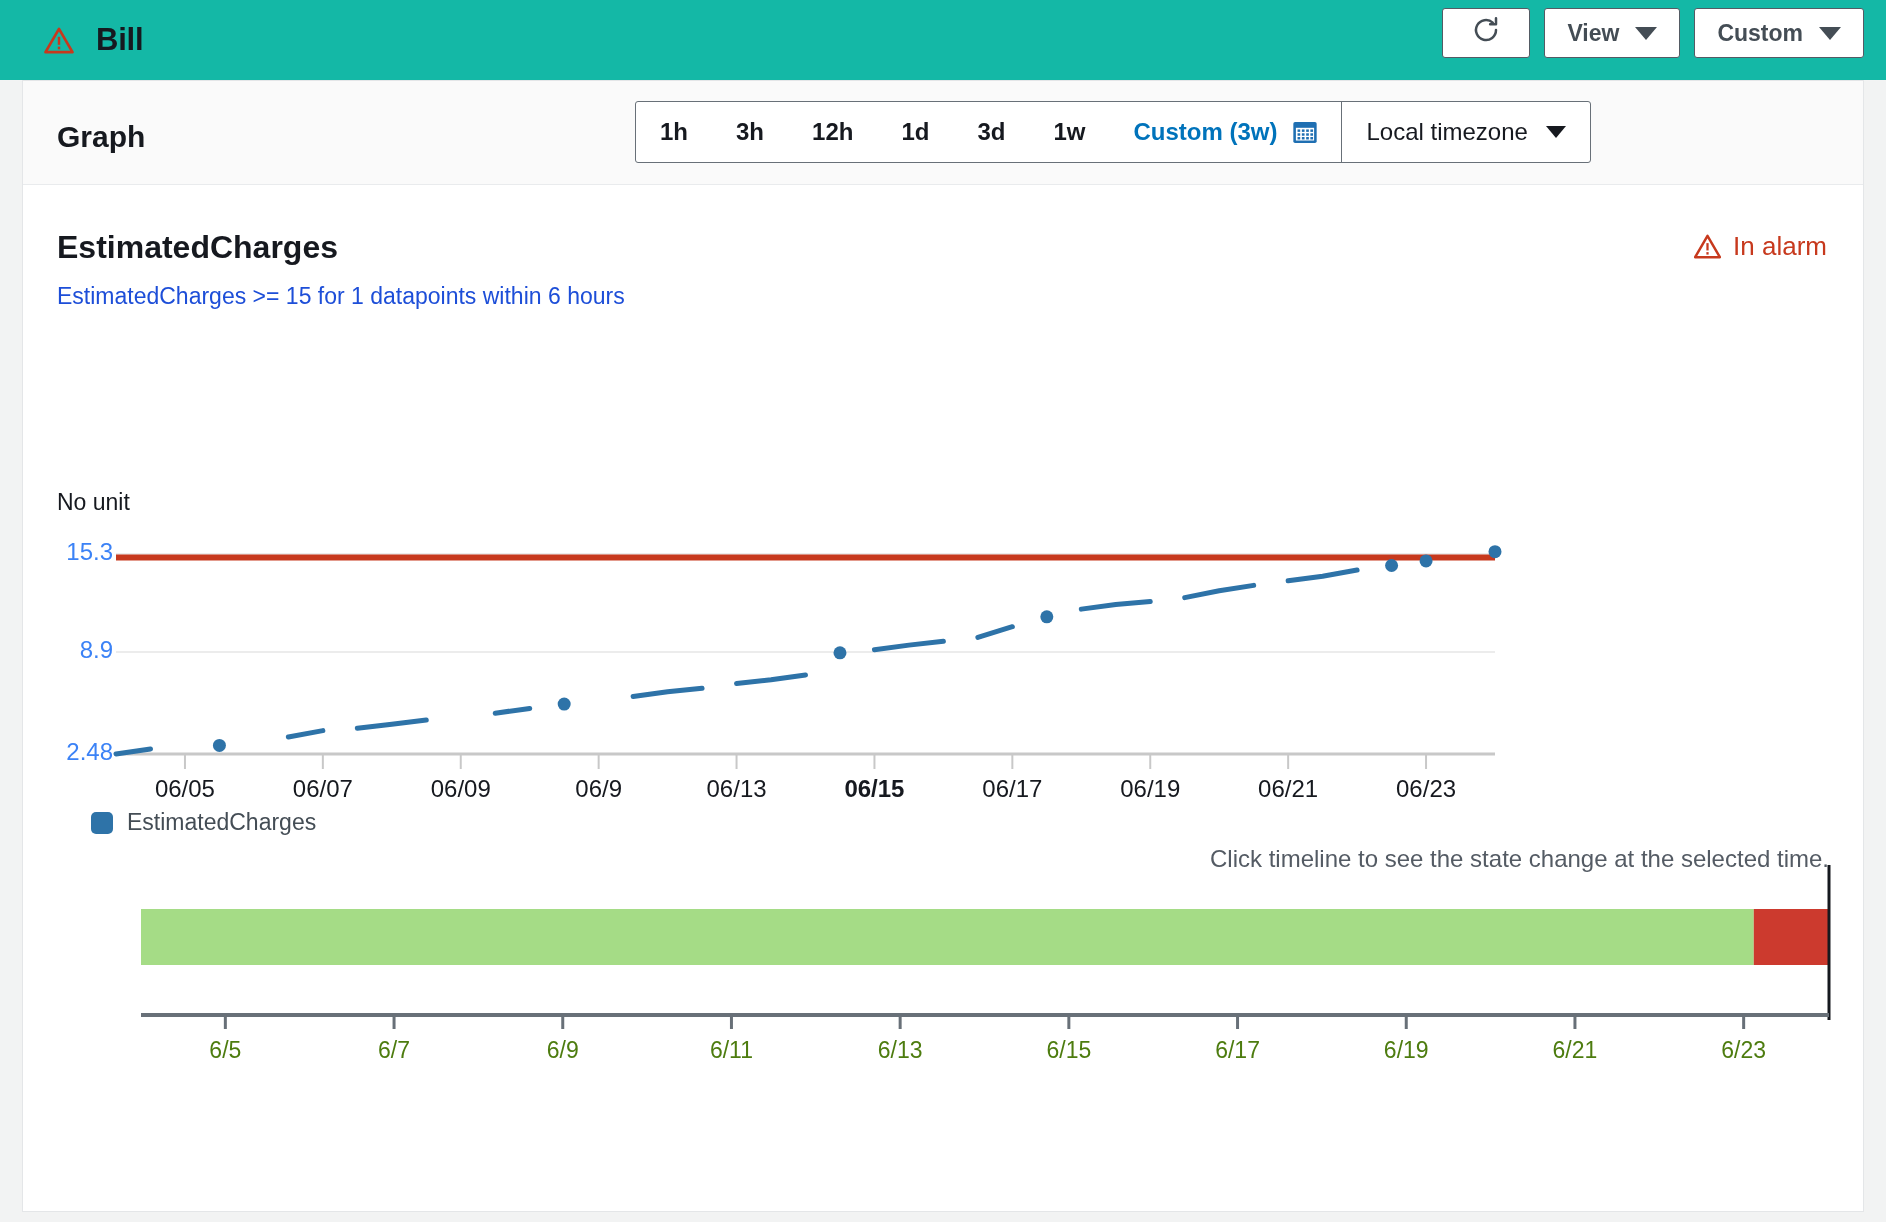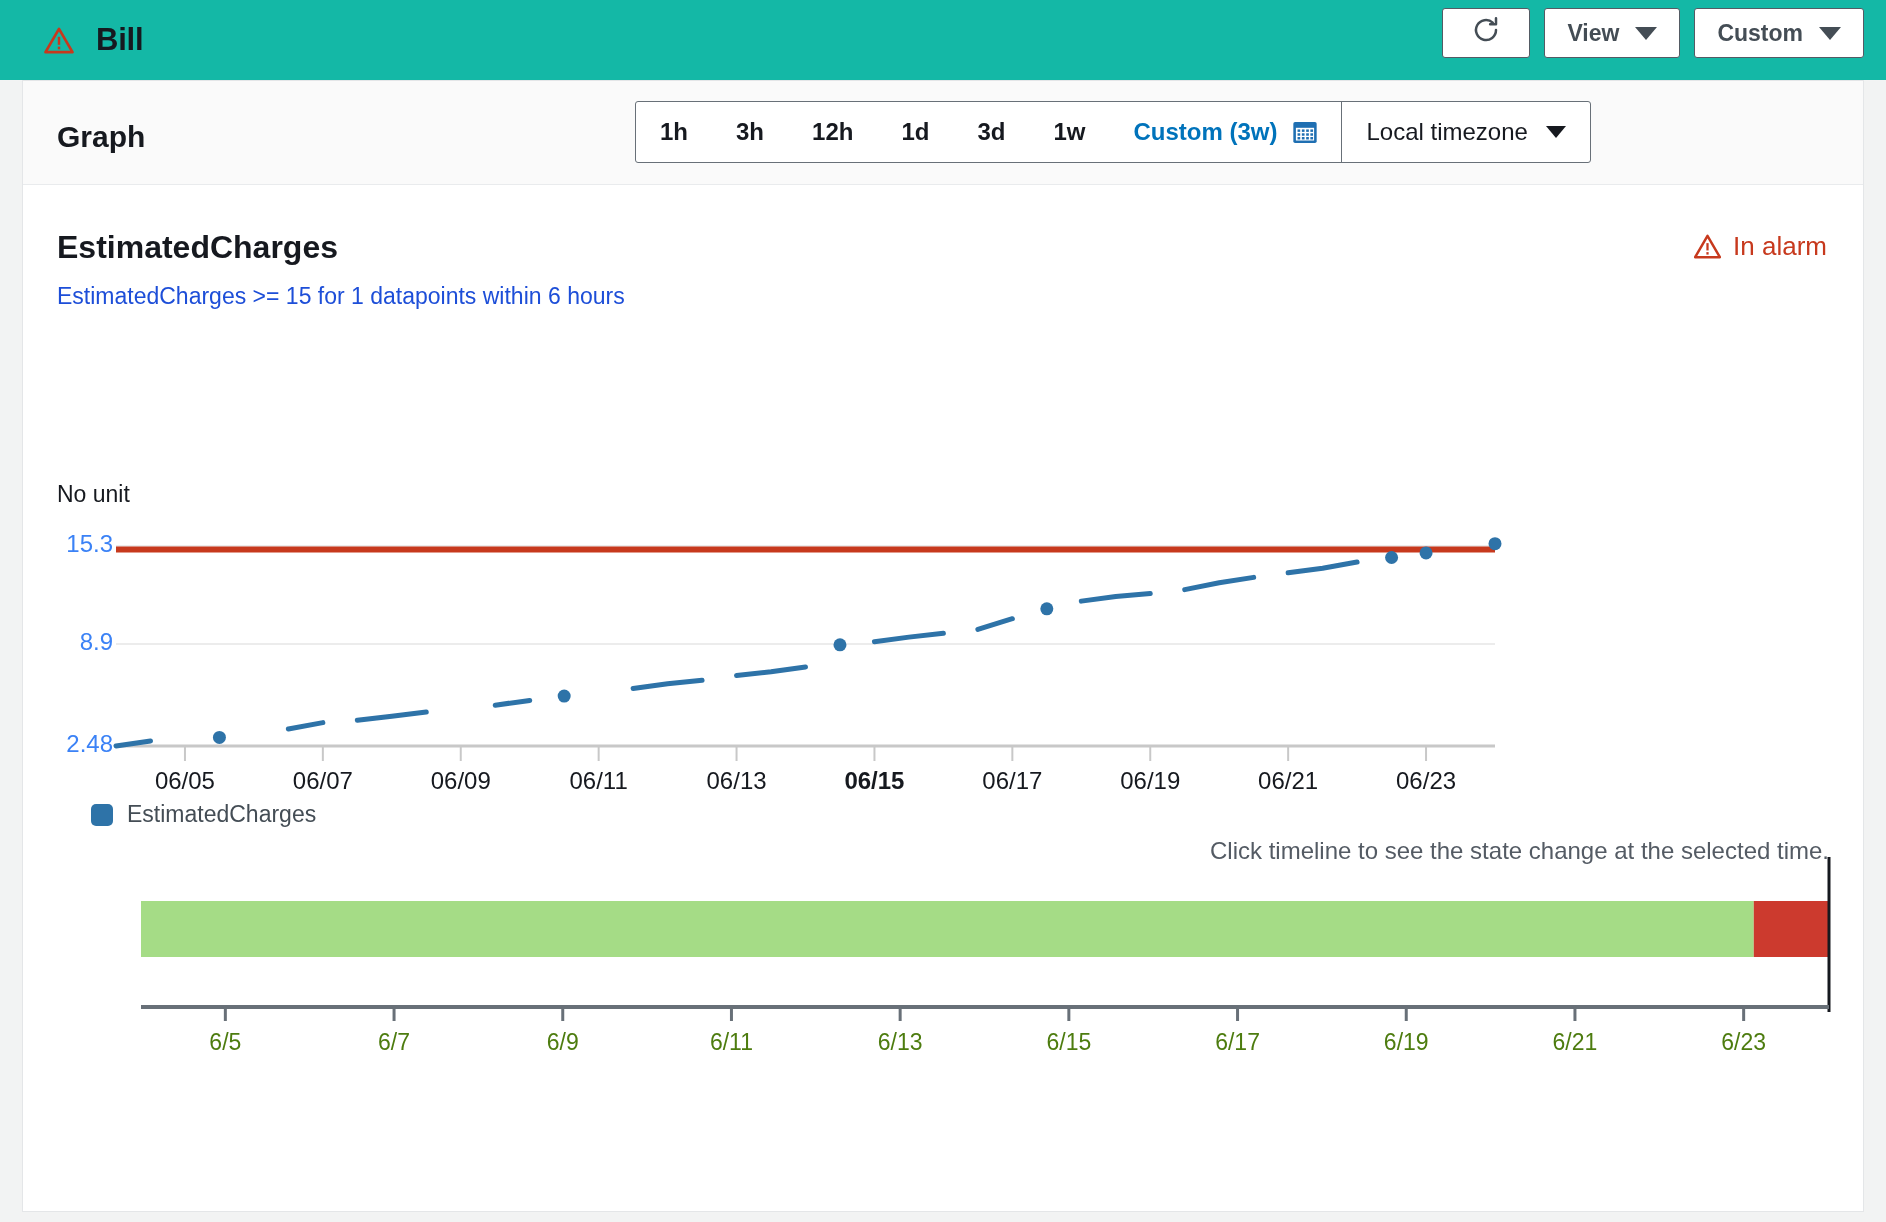--- a/index.html
+++ b/index.html
@@ -88,21 +88,21 @@
     font-size: 23px; color: #1d4ed8;
   }
   .state-badge {
     position: absolute; right: 36px; top: 46px;
     display: flex; align-items: center; gap: 12px;
     font-size: 26px; color: #c7391d;
   }
   .badge-tri { width: 27px; height: 25px; display: block; }
 
   
-  .chart-wrap { position: absolute; left: 0; top: 4px; width: 1842px; height: 1026px; }
+  .chart-wrap { position: absolute; left: 0; top: 12px; width: 1842px; height: 1026px; }
   .no-unit {
     position: absolute; left: 34px; top: 292px;
     font-size: 23px; color: #16191f;
   }
   .ylab { position: absolute; font-size: 24px; color: #3b82f6; text-align: right; width: 90px; }
   .xlab { position: absolute; font-size: 24px; color: #16191f; text-align: center; width: 130px; }
   .legend-row {
     position: absolute; left: 68px; top: 612px;
     display: flex; align-items: center; gap: 14px;
   }
@@ -245,21 +245,21 @@
         </svg>
       <div id="ylabels">
           <div class="ylab" style="left: 0px; top: 341px;">15.3</div>
           <div class="ylab" style="left: 0px; top: 439px;">8.9</div>
           <div class="ylab" style="left: 0px; top: 541px;">2.48</div>
         </div>
       <div id="xlabels">
           <div class="xlab" style="left: 96.95px; top: 578px;">06/05</div>
           <div class="xlab" style="left: 234.85px; top: 578px;">06/07</div>
           <div class="xlab" style="left: 372.75px; top: 578px;">06/09</div>
-          <div class="xlab" style="left: 510.65px; top: 578px;">06/11</div>
+          <div class="xlab" style="left: 510.65px; top: 578px;">06/9</div>
           <div class="xlab" style="left: 648.55px; top: 578px;">06/13</div>
           <div class="xlab" style="left: 786.45px; top: 578px; font-weight: bold;">06/15</div>
           <div class="xlab" style="left: 924.35px; top: 578px;">06/17</div>
           <div class="xlab" style="left: 1062.25px; top: 578px;">06/19</div>
           <div class="xlab" style="left: 1200.15px; top: 578px;">06/21</div>
           <div class="xlab" style="left: 1338.05px; top: 578px;">06/23</div>
         </div>
 
       <div class="legend-row">
         <span class="legend-swatch"></span>

